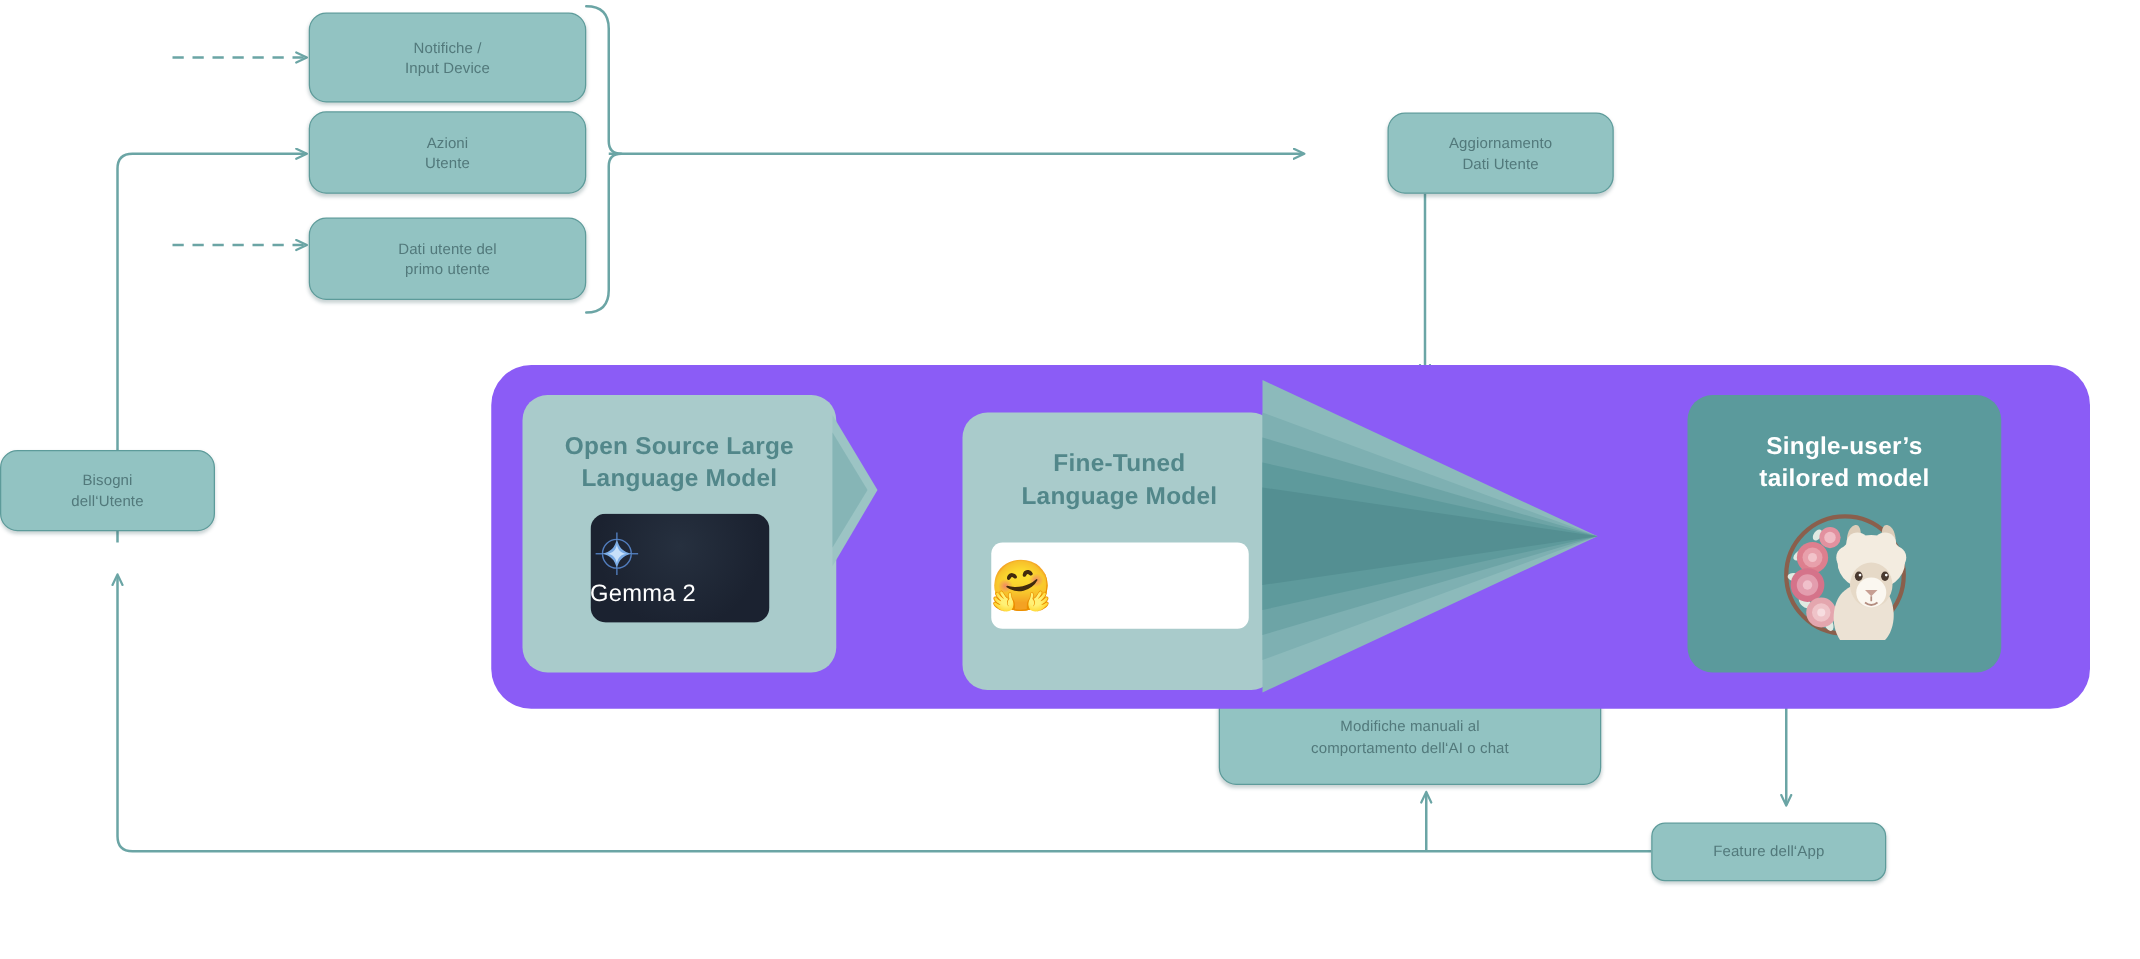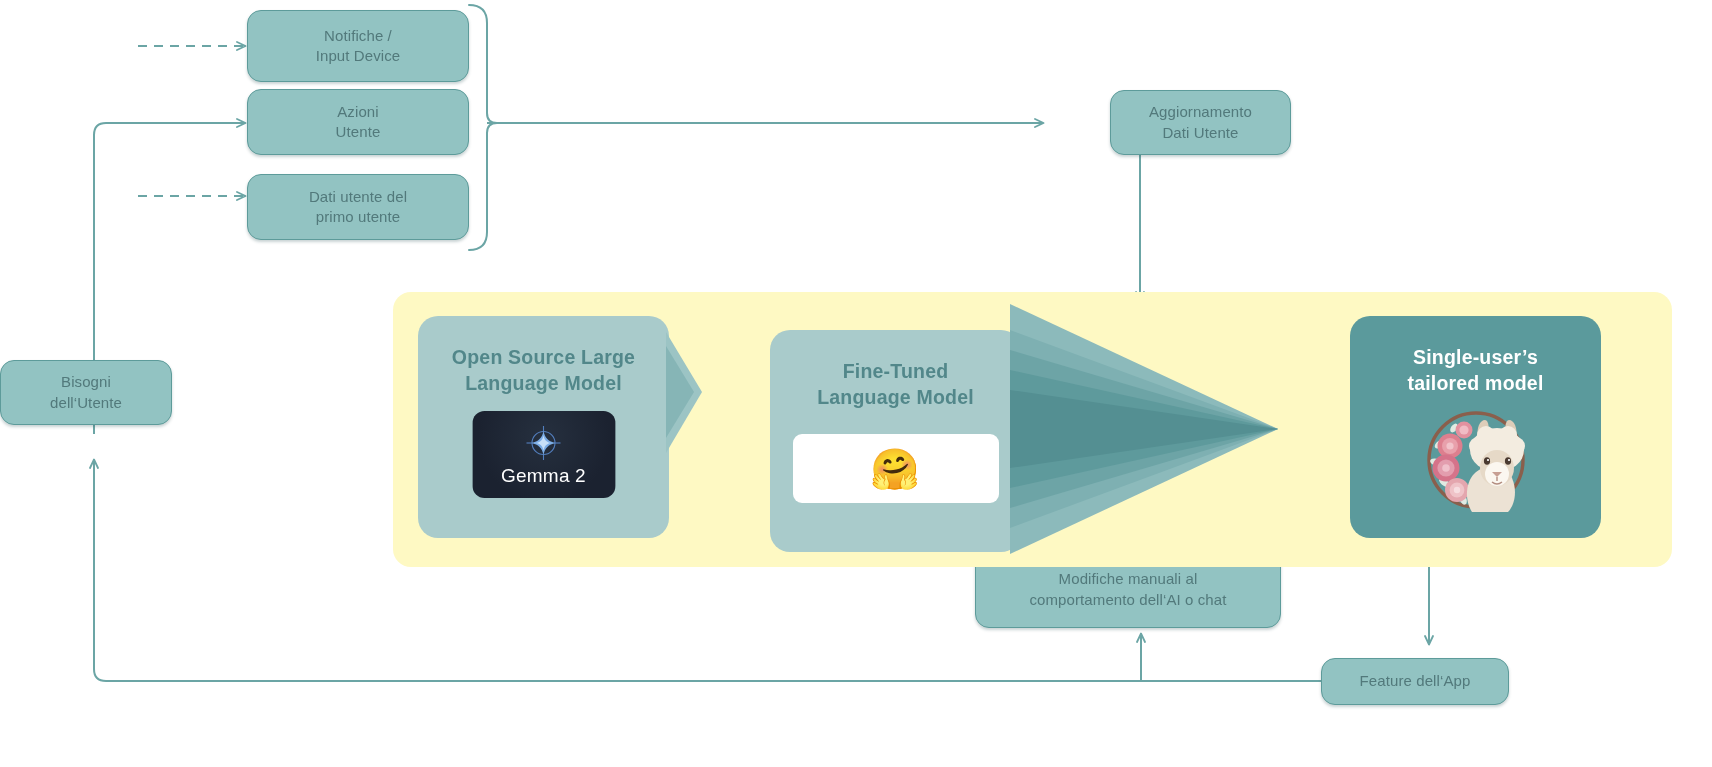--- a/index.html
+++ b/index.html
@@ -17,21 +17,21 @@
     background: #ffffff;
   }
 
   
   .node {
     position: absolute;
     background: #92c3c2;
     border: 1.5px solid #5d9b9a;
     border-radius: 14px;
     color: #52797b;
-    font-size: 15px;
+    font-size: 12px;
     line-height: 1.35;
     display: flex;
     align-items: center;
     justify-content: center;
     text-align: center;
     letter-spacing: .1px;
     box-shadow: 0 2px 3px rgba(40,80,82,.25);
   }
 
   
@@ -42,22 +42,22 @@
     pointer-events: none;
   }
 
   
   #pipeline {
     position: absolute;
     left: 393px;
     top: 292px;
     width: 1279px;
     height: 275px;
-    background: #fef9c3;
-    border-radius: 18px;
+    background: #8b5cf6;
+    border-radius: 32px;
   }
   .panel {
     position: absolute;
     background: #a9cbcb;
     border-radius: 20px;
     top: 24px;
     height: 222px;
   }
   .panel-title {
     position: absolute;
@@ -82,21 +82,20 @@
   .model-card {
     position: absolute;
     left: 50%;
     transform: translateX(-50%);
     top: 95px;
     width: 143px;
     height: 87px;
     border-radius: 12px;
     display: flex;
     flex-direction: column;
-    align-items: center;
     justify-content: center;
   }
   #card-gemma {
     background:
       radial-gradient(circle at 50% 30%, #26303f 0%, #1b2230 70%),
       #1b2230;
     color: #ffffff;
     gap: 2px;
   }
   #card-gemma .card-label {
@@ -232,21 +231,21 @@
     </div>
   </div>
 
   <div class="node" id="box-modifiche" style="left:975px; top:551px; width:306px; height:77px;">
     <div>
       <span class="tspan-line">Modifiche manuali al</span>
       <span class="tspan-line">comportamento dell‘AI o chat</span>
     </div>
   </div>
 
-  <div class="node" id="box-feature" style="left:1321px; top:658px; width:188px; height:47px;">
+  <div class="node" id="box-feature" style="left:1321px; top:658px; width:188px; height:47px;border-radius:11px;">
     <span>Feature dell‘App</span>
   </div>
 
   <div id="pipeline">
 
     <div class="panel" id="panel-open">
       <div class="panel-title">
         <span class="tspan-line">Open Source Large</span>
         <span class="tspan-line">Language Model</span>
       </div>

